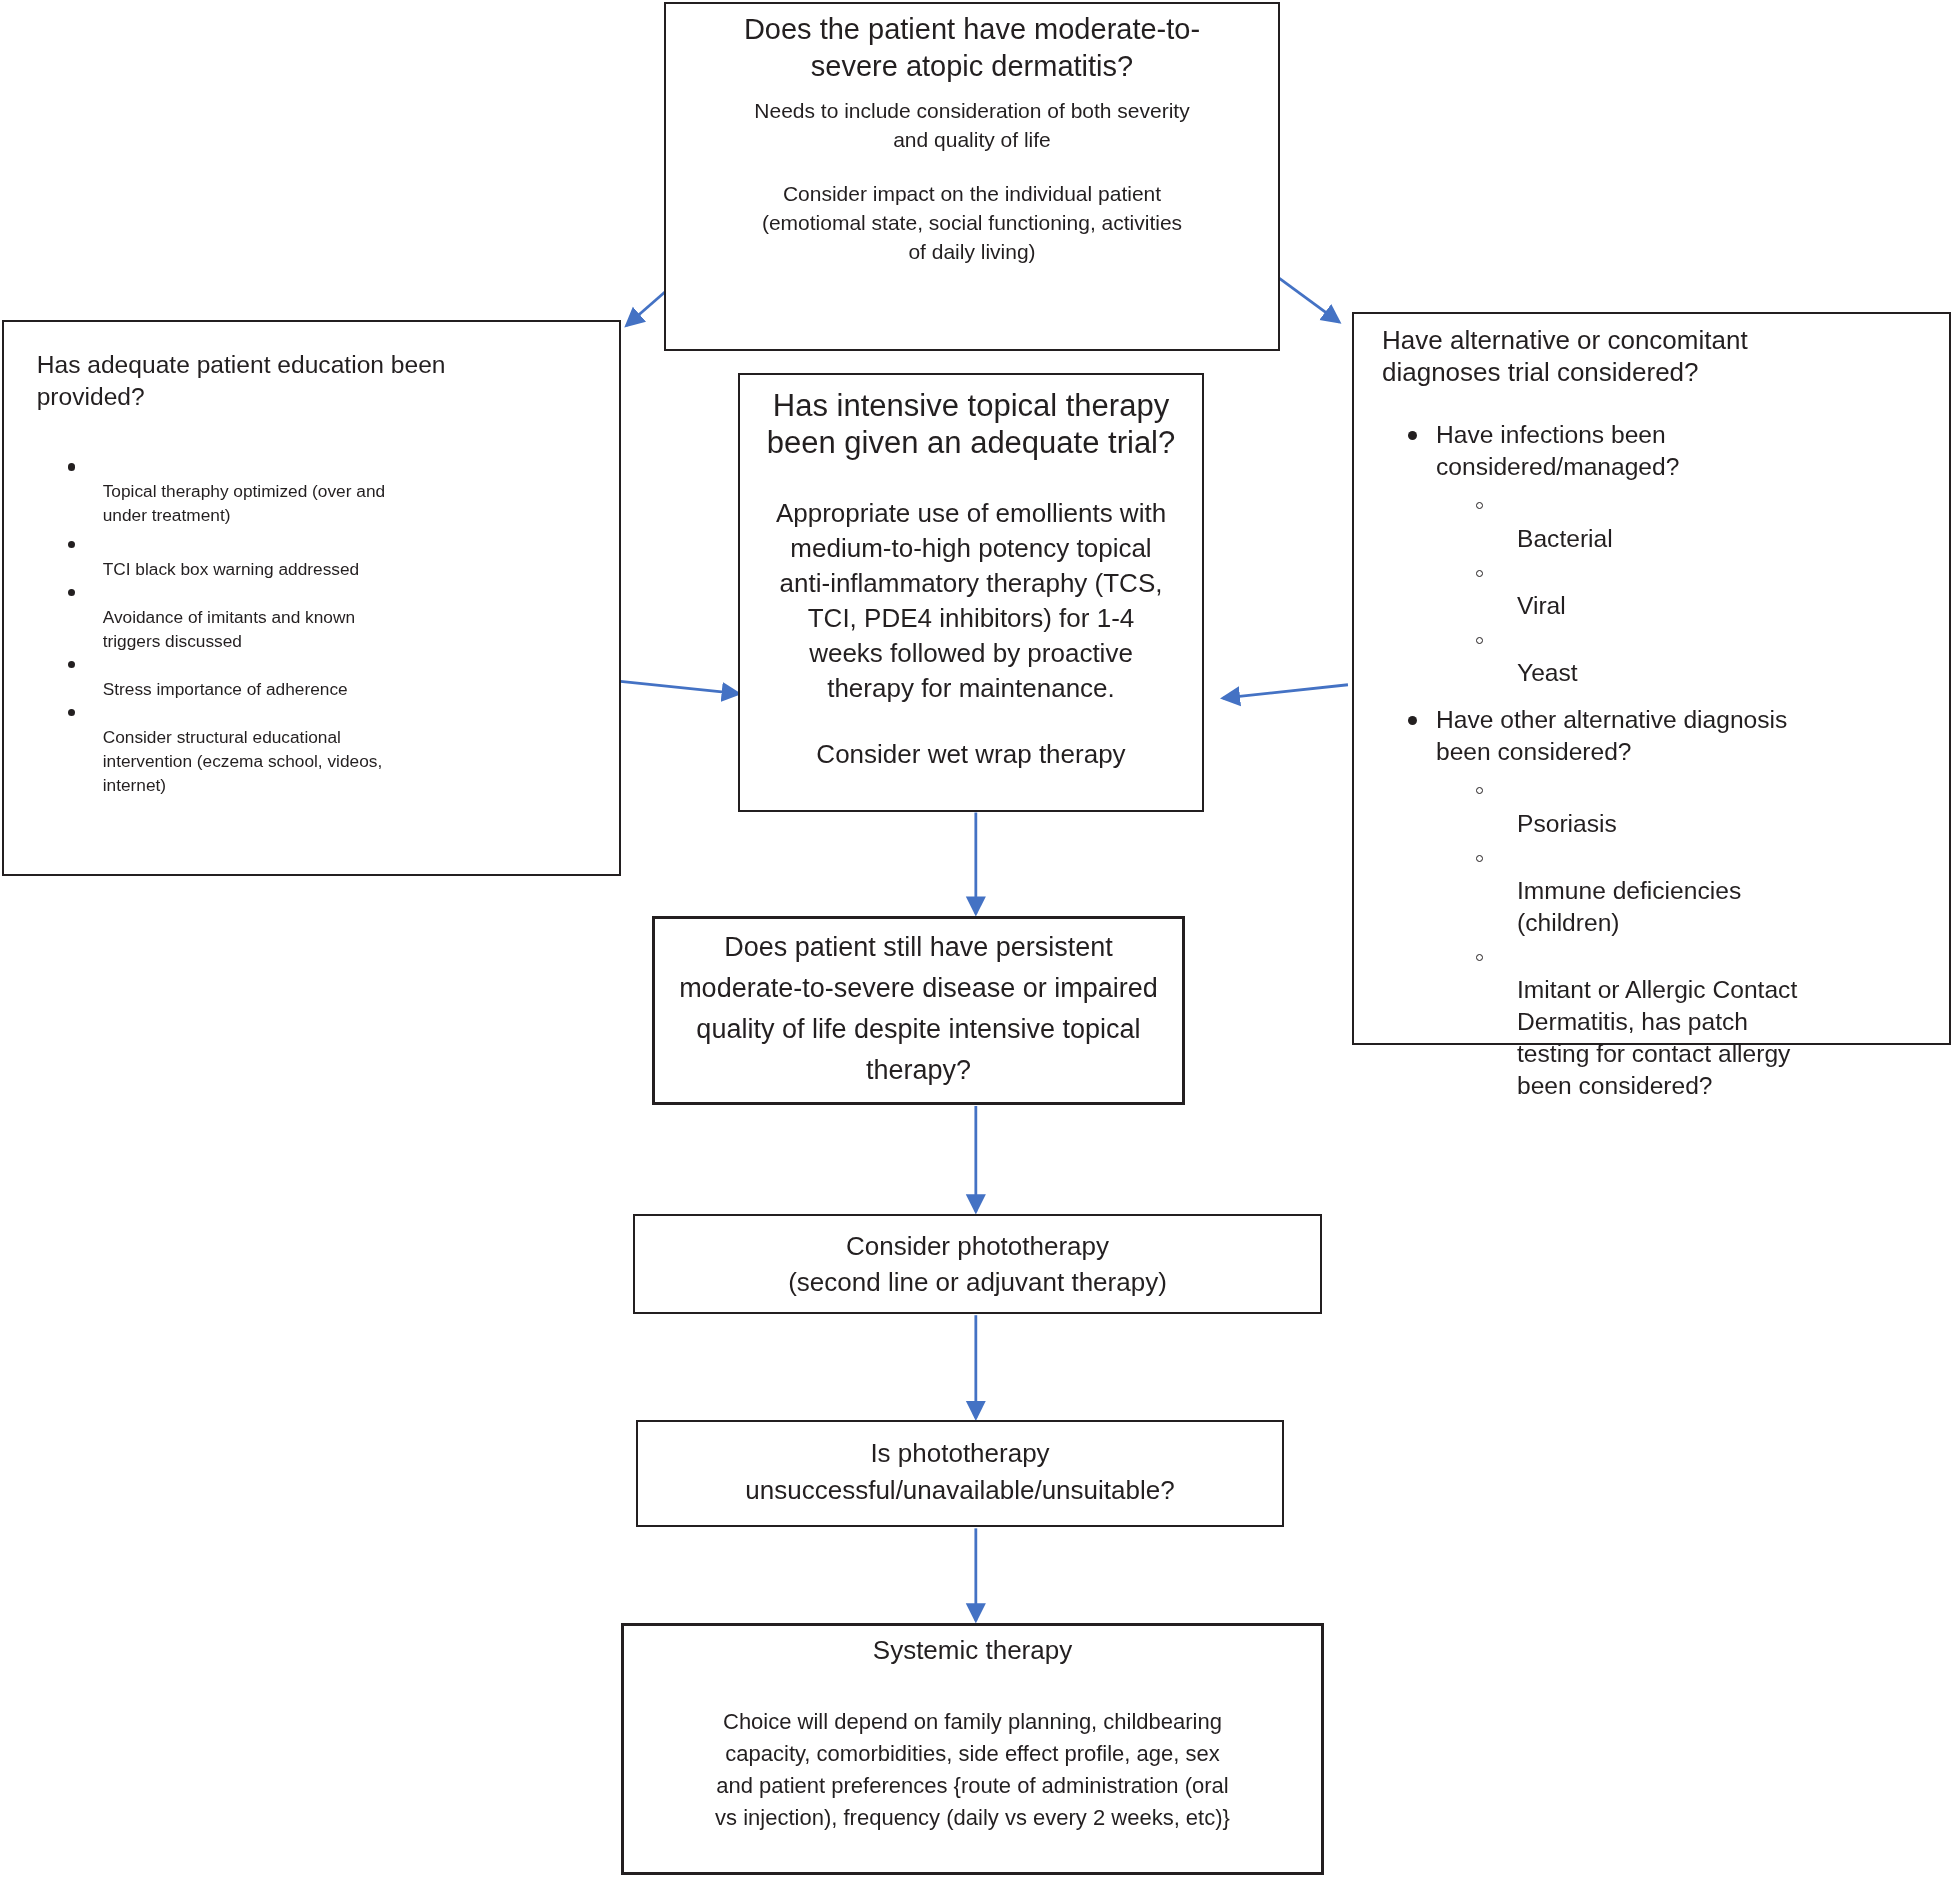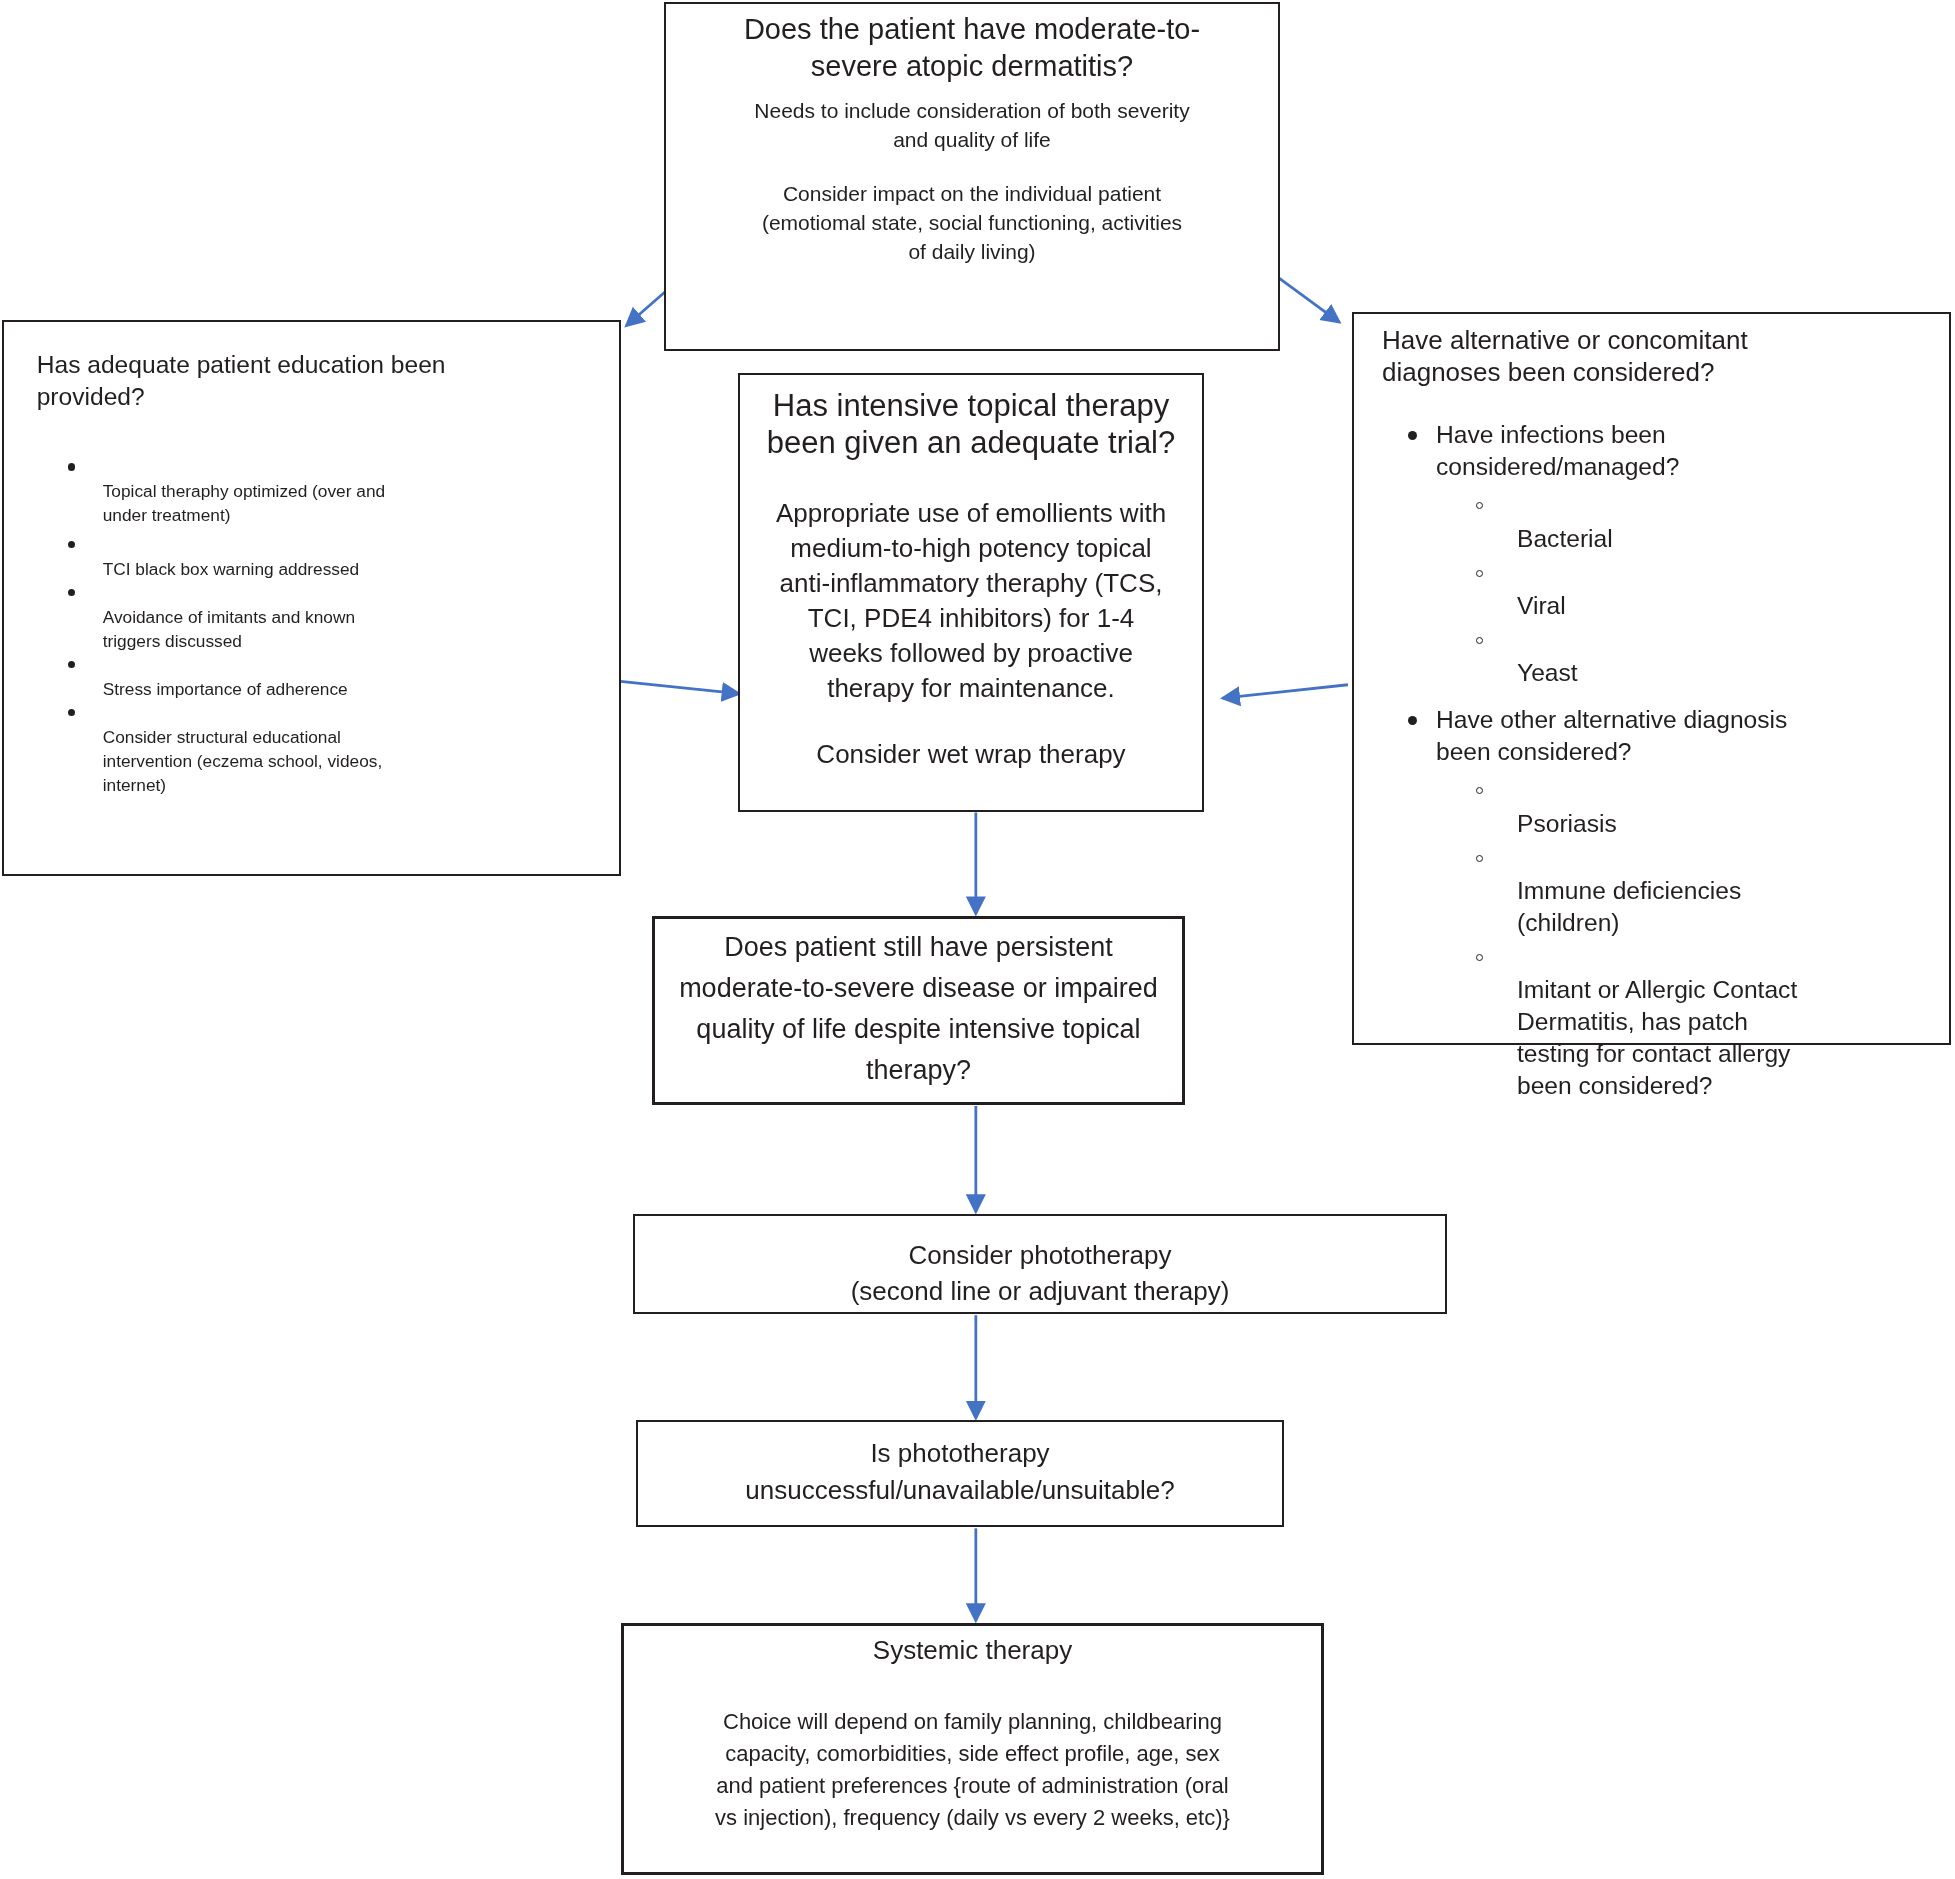--- a/index.html
+++ b/index.html
@@ -53,21 +53,21 @@
   .sub-list{list-style:none;margin:7.8px 0 3.3px 0;padding:0;}
   .sub-list li{position:relative;padding-left:81px;}
   .sub-list li + li{margin-top:3.3px;}
   .ring{position:absolute;left:40px;top:11.7px;width:5px;height:5px;border-radius:50%;border:1.7px solid currentColor;background:transparent;}
 
   
   #persistent{left:652px;top:916px;width:533px;height:189px;border-width:3.3px;padding-top:7.8px;}
   .persistent-text{font-size:27px;line-height:41px;}
 
   
-  #photo{left:633px;top:1214px;width:814px;height:100px;padding-top:21px;text-align:center;}
+  #photo{left:633px;top:1214px;width:689px;height:100px;padding-top:12px;text-align:center;}
   .photo-text{font-size:26px;line-height:36px;}
 
   
   #photocheck{left:636px;top:1420px;width:648px;height:107px;padding-top:13.4px;}
   .photocheck-text{font-size:26px;line-height:37px;}
 
   
   #systemic{left:621px;top:1623px;width:703px;height:252px;border-width:3.3px;padding-top:7.8px;}
   .sys-title{font-size:26px;line-height:33px;}
   .sys-body{font-size:22px;line-height:32px;margin-top:39px;}
@@ -136,21 +136,21 @@
 medium-to-high potency topical
 anti-inflammatory theraphy (TCS,
 TCI, PDE4 inhibitors) for 1-4
 weeks followed by proactive
 therapy for maintenance.</div>
     <div class="trial-note pre">Consider wet wrap therapy</div>
   </div>
 
   <div class="node" id="alt">
     <div class="alt-title pre">Have alternative or concomitant
-diagnoses been considered?</div>
+diagnoses trial considered?</div>
     <ul class="alt-list">
       <li>
         <span class="dot-m"></span>
         <span class="pre">Have infections been
 considered/managed?</span>
         <ul class="sub-list">
           <li class="pre">
             <span class="ring"></span><span>Bacterial</span>
           </li>
           <li class="pre">

